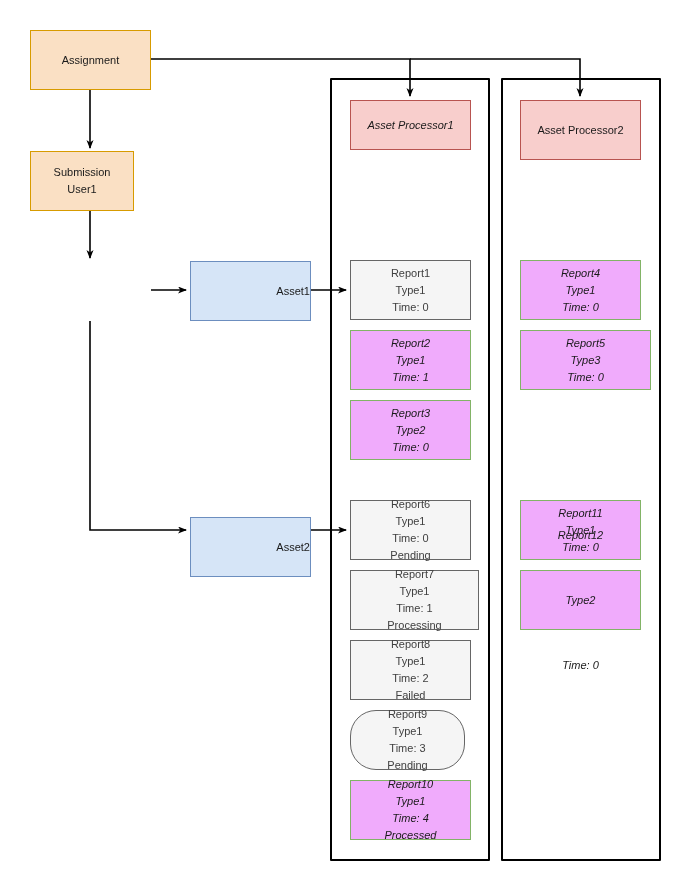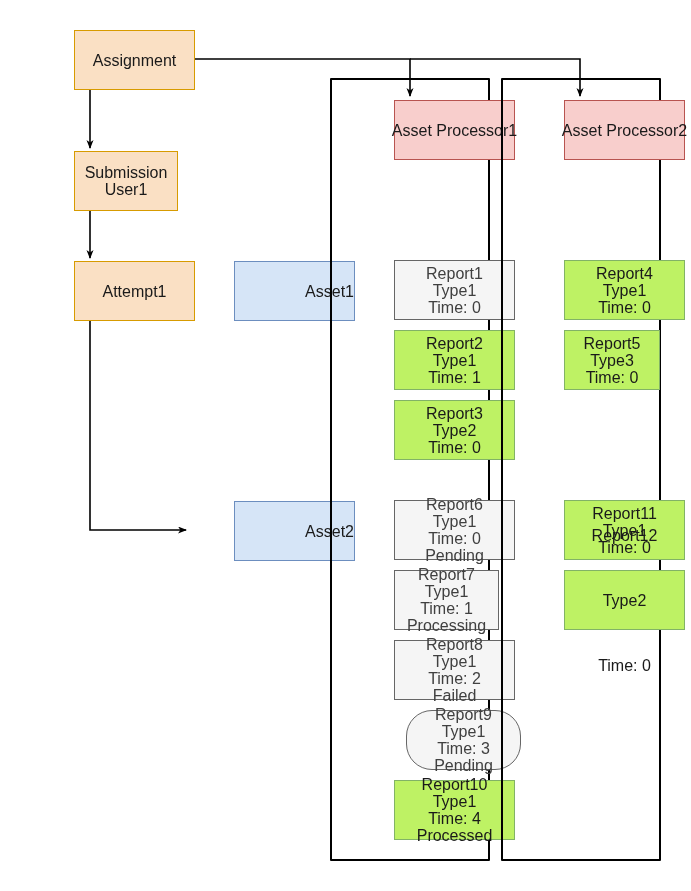--- a/index.html
+++ b/index.html
@@ -26,32 +26,31 @@
     pointer-events: none;
   }
   .node {
     position: absolute;
     box-sizing: border-box;
     display: flex;
     flex-direction: column;
     align-items: center;
     justify-content: center;
     text-align: center;
-    font-size: 16px;
+    font-size: 11px;
     line-height: 17px;
     border-width: 1px;
     border-style: solid;
     color: #1a1a1a;
-    margin-left: 44px;
   }
   .node .line { display: block; white-space: nowrap; }
   .orange { background: #fae0c4; border-color: #d79b00; }
   .blue   { background: #d6e5f7; border-color: #6c8ebf; align-items: flex-end; }
   .red    { background: #f8cecc; border-color: #b85450; }
-  .green  { background: #bef264; border-color: #82b366; }
+  .green  { background: #f0abfc; border-color: #82b366; font-style: italic; }
   .gray   { background: #f5f5f5; border-color: #666666; color: #404040; }
   .container-box {
     position: absolute;
     box-sizing: border-box;
     border: 2px solid #000000;
     background: transparent;
     border-radius: 1px;
   }
 </style>
 </head>
@@ -85,35 +84,32 @@
 
   <div class="node orange" style="left:30px; top:30px; width:121px; height:60px;">
     <span class="line">Assignment</span>
   </div>
 
   <div class="node orange" style="left:30px; top:151px; width:104px; height:60px;">
     <span class="line">Submission</span>
     <span class="line">User1</span>
   </div>
 
-  <div class="node orange" style="left:30px; top:261px; width:121px; height:60px;">
-    <span class="line">Attempt1</span>
-  </div>
 
   <div class="node blue" style="left:190px; top:261px; width:121px; height:60px;">
     <span class="line">Asset1</span>
   </div>
 
-  <div class="node blue" style="left:190px; top:501px; width:121px; height:60px;">
+  <div class="node blue" style="left:190px; top:517px; width:121px; height:60px;">
     <span class="line">Asset2</span>
   </div>
 
   <div class="container-box" style="left:330px; top:78px; width:160px; height:783px;"></div>
 
-  <div class="node red" style="left:350px; top:100px; width:121px; height:60px;">
+  <div class="node red" style="left:350px; top:100px; width:121px; height:50px;font-style:italic;">
     <span class="line">Asset Processor1</span>
   </div>
 
   <div class="node gray" style="left:350px; top:260px; width:121px; height:60px;">
     <span class="line">Report1</span>
     <span class="line">Type1</span>
     <span class="line">Time: 0</span>
   </div>
   <div class="node green" style="left:350px; top:330px; width:121px; height:60px;">
     <span class="line">Report2</span>
@@ -125,33 +121,33 @@
     <span class="line">Type2</span>
     <span class="line">Time: 0</span>
   </div>
 
   <div class="node gray" style="left:350px; top:500px; width:121px; height:60px;">
     <span class="line">Report6</span>
     <span class="line">Type1</span>
     <span class="line">Time: 0</span>
     <span class="line">Pending</span>
   </div>
-  <div class="node gray" style="left:350px; top:570px; width:105px; height:60px;">
+  <div class="node gray" style="left:350px; top:570px; width:129px; height:60px;">
     <span class="line">Report7</span>
     <span class="line">Type1</span>
     <span class="line">Time: 1</span>
     <span class="line">Processing</span>
   </div>
   <div class="node gray" style="left:350px; top:640px; width:121px; height:60px;">
     <span class="line">Report8</span>
     <span class="line">Type1</span>
     <span class="line">Time: 2</span>
     <span class="line">Failed</span>
   </div>
-  <div class="node gray" style="left:362px; top:710px; width:115px; height:60px;border-radius:26px;">
+  <div class="node gray" style="left:350px; top:710px; width:115px; height:60px;border-radius:26px;">
     <span class="line">Report9</span>
     <span class="line">Type1</span>
     <span class="line">Time: 3</span>
     <span class="line">Pending</span>
   </div>
   <div class="node green" style="left:350px; top:780px; width:121px; height:60px;">
     <span class="line">Report10</span>
     <span class="line">Type1</span>
     <span class="line">Time: 4</span>
     <span class="line">Processed</span>
@@ -161,21 +157,21 @@
 
   <div class="node red" style="left:520px; top:100px; width:121px; height:60px;">
     <span class="line">Asset Processor2</span>
   </div>
 
   <div class="node green" style="left:520px; top:260px; width:121px; height:60px;">
     <span class="line">Report4</span>
     <span class="line">Type1</span>
     <span class="line">Time: 0</span>
   </div>
-  <div class="node green" style="left:520px; top:330px; width:96px; height:60px;">
+  <div class="node green" style="left:520px; top:330px; width:131px; height:60px;">
     <span class="line">Report5</span>
     <span class="line">Type3</span>
     <span class="line">Time: 0</span>
   </div>
 
   <div class="node green" style="left:520px; top:500px; width:121px; height:60px;">
     <span class="line">Report11</span>
     <span class="line">Type1</span>
     <span class="line">Time: 0</span>
   </div>

